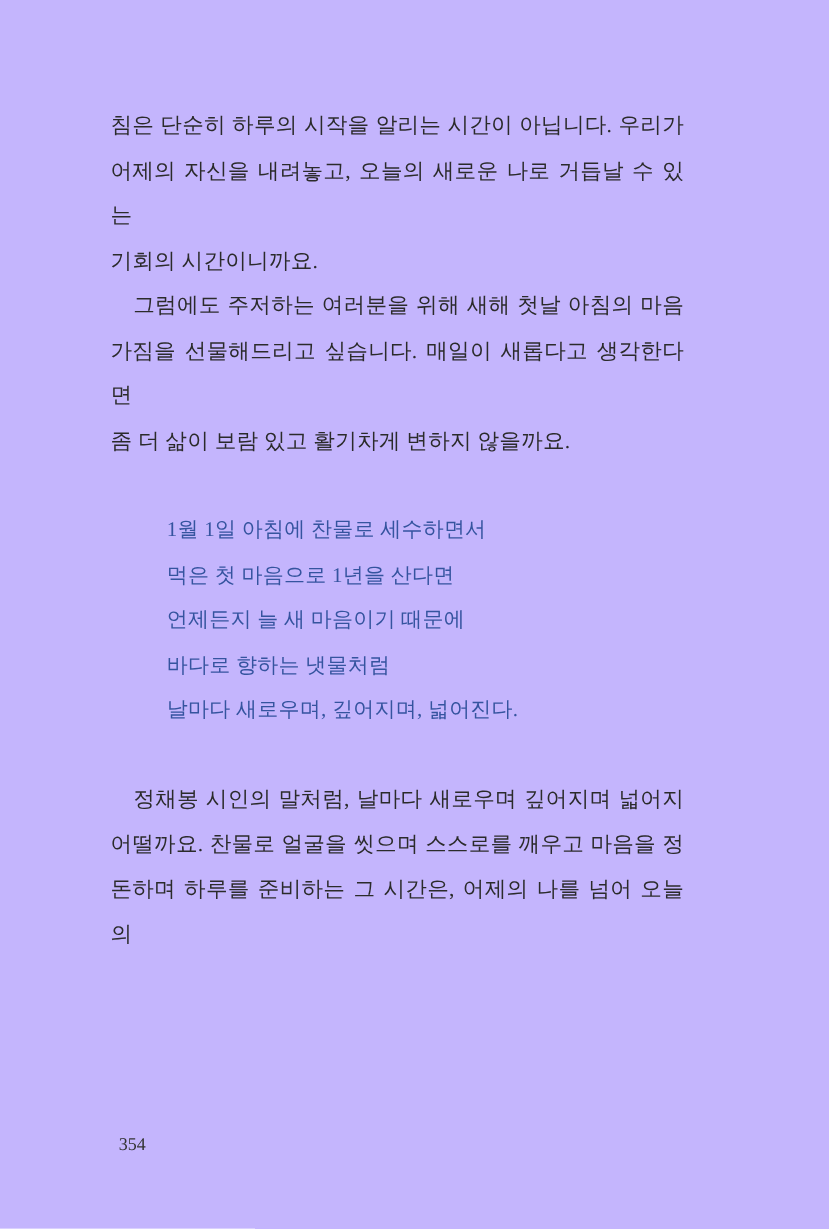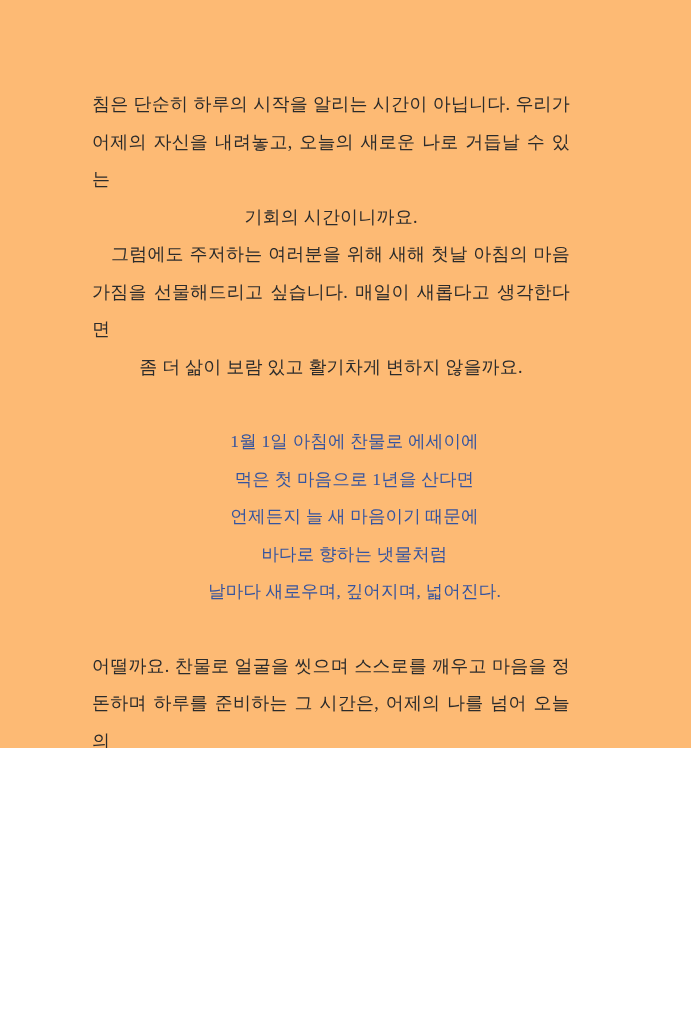--- a/index.html
+++ b/index.html
@@ -3,41 +3,41 @@
 <meta charset="utf-8">
 <style>
   html, body {
     margin: 0;
     padding: 0;
     background: #ffffff;
   }
   .page {
     position: relative;
     width: 691px;
-    height: 748px;
-    background: #fdba74;
+    height: 1024px;
+    background: #c4b5fd;
     overflow: hidden;
     font-family: "Liberation Serif", "DejaVu Serif", serif;
   }
   .text-block {
     position: absolute;
     left: 92px;
     top: 86px;
     width: 478px;
     font-size: 18px;
     line-height: 37.5px;
     color: #2b2b2b;
     letter-spacing: 0.2px;
   }
   .para {
     margin: 0;
     padding: 0;
   }
   .line {
-    text-align: center;
+    text-align: left;
     min-height: 37.5px;
   }
   .line.j {
     text-align: justify;
     text-align-last: justify;
   }
   .line.indent {
     text-indent: 19px;
   }
   .poem {
@@ -71,29 +71,30 @@
       <div class="line">기회의 시간이니까요.</div>
     </div>
 
     <div class="para">
       <div class="line j indent">그럼에도 주저하는 여러분을 위해 새해 첫날 아침의 마음</div>
       <div class="line j">가짐을 선물해드리고 싶습니다. 매일이 새롭다고 생각한다면</div>
       <div class="line">좀 더 삶이 보람 있고 활기차게 변하지 않을까요.</div>
     </div>
 
     <blockquote class="para poem">
-      <div class="line">1월 1일 아침에 찬물로 에세이에</div>
+      <div class="line">1월 1일 아침에 찬물로 세수하면서</div>
       <div class="line">먹은 첫 마음으로 1년을 산다면</div>
       <div class="line">언제든지 늘 새 마음이기 때문에</div>
       <div class="line">바다로 향하는 냇물처럼</div>
       <div class="line">날마다 새로우며, 깊어지며, 넓어진다.</div>
     </blockquote>
 
 
     <div class="para">
+      <div class="line j indent">정채봉 시인의 말처럼, 날마다 새로우며 깊어지며 넓어지</div>
       <div class="line j">어떨까요. 찬물로 얼굴을 씻으며 스스로를 깨우고 마음을 정</div>
       <div class="line j">돈하며 하루를 준비하는 그 시간은, 어제의 나를 넘어 오늘의</div>
     </div>
 
   </main>
 
   <div class="page-number">354</div>
 
 </div>
 

